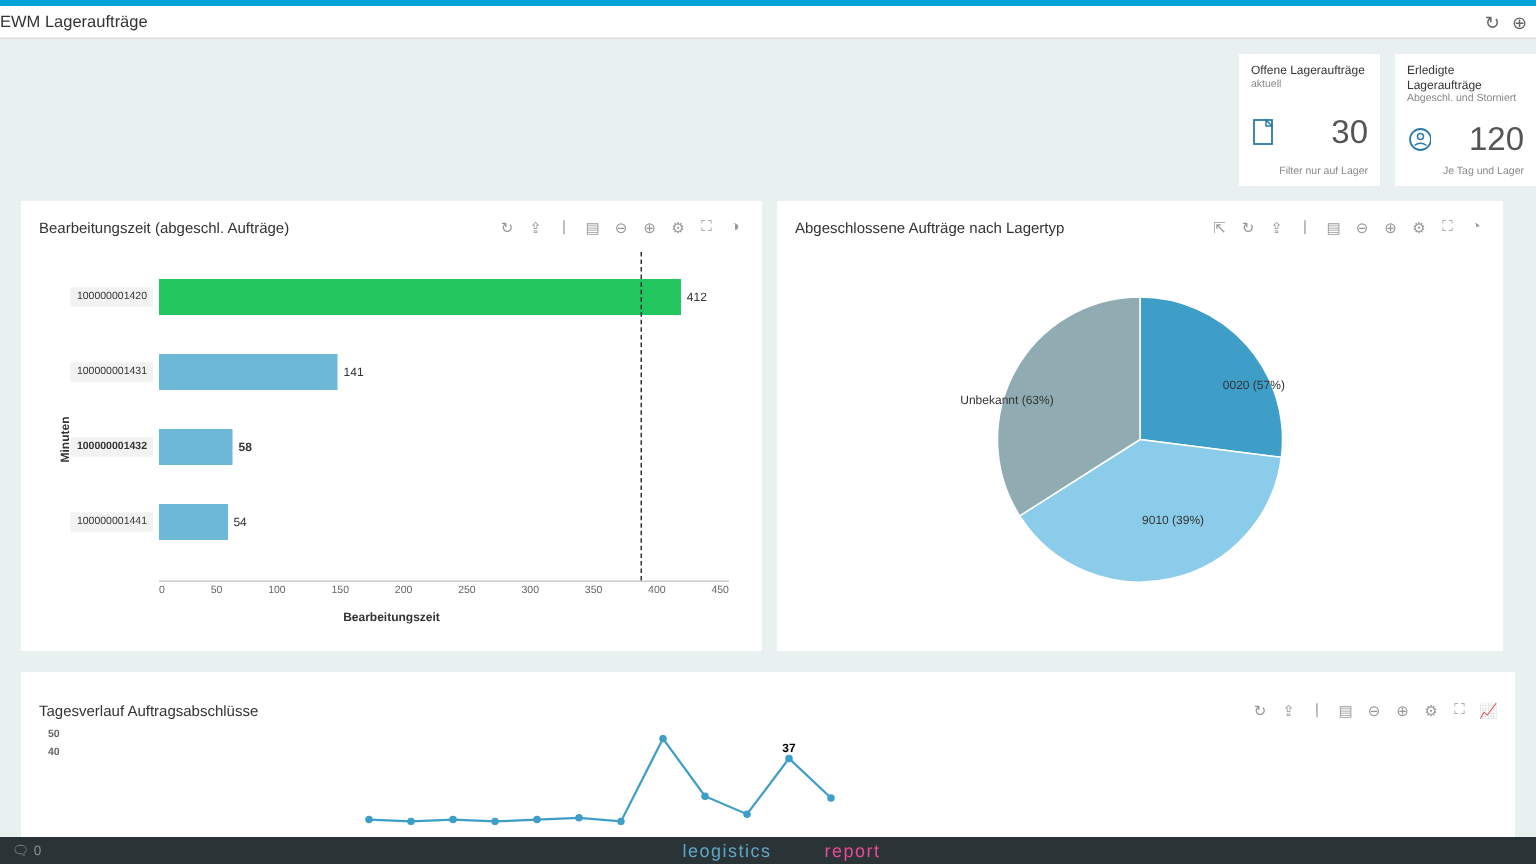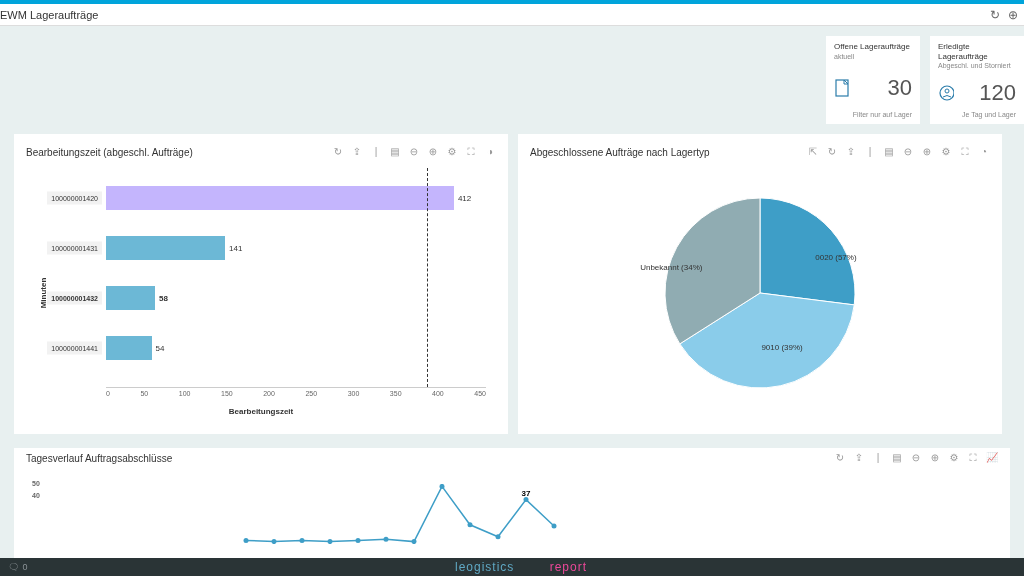--- a/index.html
+++ b/index.html
@@ -35,22 +35,22 @@
   .bar-label { position: absolute; left: 100%; margin-left: 4px; font-size: 8px; color: #333; top: 50%; transform: translateY(-50%); }
   .bar-ylabel { position: absolute; right: 100%; margin-right: 4px; font-size: 7px; color: #333; background: #f2f2f2; padding: 3px 4px; white-space: nowrap; top: 50%; transform: translateY(-50%); }
   .x-ticks { position: absolute; left: 80px; right: 10px; bottom: 18px; height: 10px; display: flex; justify-content: space-between; font-size: 7px; color: #666; }
   .x-label { position: absolute; left: 50%; bottom: 2px; transform: translateX(-50%); font-size: 8px; font-weight: bold; color: #333; }
   .y-label { position: absolute; left: 2px; top: 50%; transform: translateY(-50%) rotate(-90deg); font-size: 8px; font-weight: bold; color: #333; }
   .threshold { position: absolute; top: 0; bottom: 0; border-left: 1px dashed #333; }
   
   .pie-holder { position: relative; height: 250px; display: flex; align-items: center; justify-content: center; margin-top: 6px; }
   .pie-label { position: absolute; font-size: 8px; color: #333; }
   
-  .panel-bottom { background: #fff; margin: 14px 14px 0; padding: 0 12px; height: 110px; }
-  .line-area { position: relative; height: 60px; margin-top: 16px; margin-left: 20px; font-weight: bold; }
+  .panel-bottom { background: #fff; margin: 14px 14px 0; padding: 16px 12px; height: 110px; }
+  .line-area { position: relative; height: 60px; margin-top: 6px; margin-left: 20px; font-weight: bold; }
   .line-ytick { position: absolute; font-size: 7px; color: #666; left: -14px; }
   
   .footer { position: absolute; bottom: 0; left: 0; right: 0; height: 18px; background: #2a3436; color: #8a9296; display: flex; align-items: center; padding: 0 8px; font-size: 9px; }
   .footer-brand { position: absolute; left: 50%; transform: translateX(-50%); font-size: 12px; letter-spacing: 1px; }
   .brand-leo { color: #5fa8c4; padding-left: 18px; }
   .brand-rep { color: #ec4899; margin-left: 31px; }
 </style>
 </head>
 <body>
 
@@ -109,21 +109,21 @@
         <span>⚙</span>
         <span>⛶</span>
         <span>◑</span>
       </div>
     </div>
     <div class="barchart">
       <div class="y-label">Minuten</div>
       <div class="bar-area">
           <div class="bar-row" style="top: 15px;">
             <span class="bar-ylabel">100000001420</span>
-  <div class="bar" style="width:91.55555555555556%;background:#c4b5fd">
+  <div class="bar" style="width:91.55555555555556%;background:#22c55e">
               <span class="bar-label">412</span>
             </div>
           </div>
           <div class="bar-row" style="top: 65px;">
             <span class="bar-ylabel">100000001431</span>
   <div class="bar" style="width:31.333333333333336%;background:#6cb8d6">
               <span class="bar-label">141</span>
             </div>
           </div>
           <div class="bar-row" style="top: 115px; font-weight: bold;">
@@ -173,21 +173,21 @@
       </div>
     </div>
     <div class="pie-holder">
       <svg id="pie-svg" width="220" height="220" viewBox="-110 -110 220 220">
           <path d="M0 0 L5.8170722959499274e-15 -95 A95 95 0 0 1 94.2508966248754 11.906657188608909 Z" fill="#3e9ec7" stroke="#fff" stroke-width="1"></path>
           <path d="M0 0 L94.2508966248754 11.906657188608909 A95 95 0 0 1 -80.21115292269145 50.90354552300464 Z" fill="#8accea" stroke="#fff" stroke-width="1"></path>
           <path d="M0 0 L-80.21115292269145 50.90354552300464 A95 95 0 0 1 -1.745121688784978e-14 -95 Z" fill="#90acb2" stroke="#fff" stroke-width="1"></path>
         </svg>
     <div class="pie-label" style="left: 66.5024%; top: 35.4511%; transform: translate(-50%, -50%);">0020 (57%)</div>
         <div class="pie-label" style="left: 54.7992%; top: 71.4702%; transform: translate(-50%, -50%);">9010 (39%)</div>
-        <div class="pie-label" style="left: 30.7213%; top: 39.4014%; transform: translate(-50%, -50%);">Unbekannt (34%)</div>
+        <div class="pie-label" style="left: 30.7213%; top: 39.4014%; transform: translate(-50%, -50%);">Unbekannt (63%)</div>
       </div>
   </div>
 </div>
 
 <div class="panel-bottom">
   <div class="panel-head">
     <span class="panel-title">Tagesverlauf Auftragsabschlüsse</span>
     <div class="panel-tools">
       <span>↻</span>
       <span>⇪</span>

